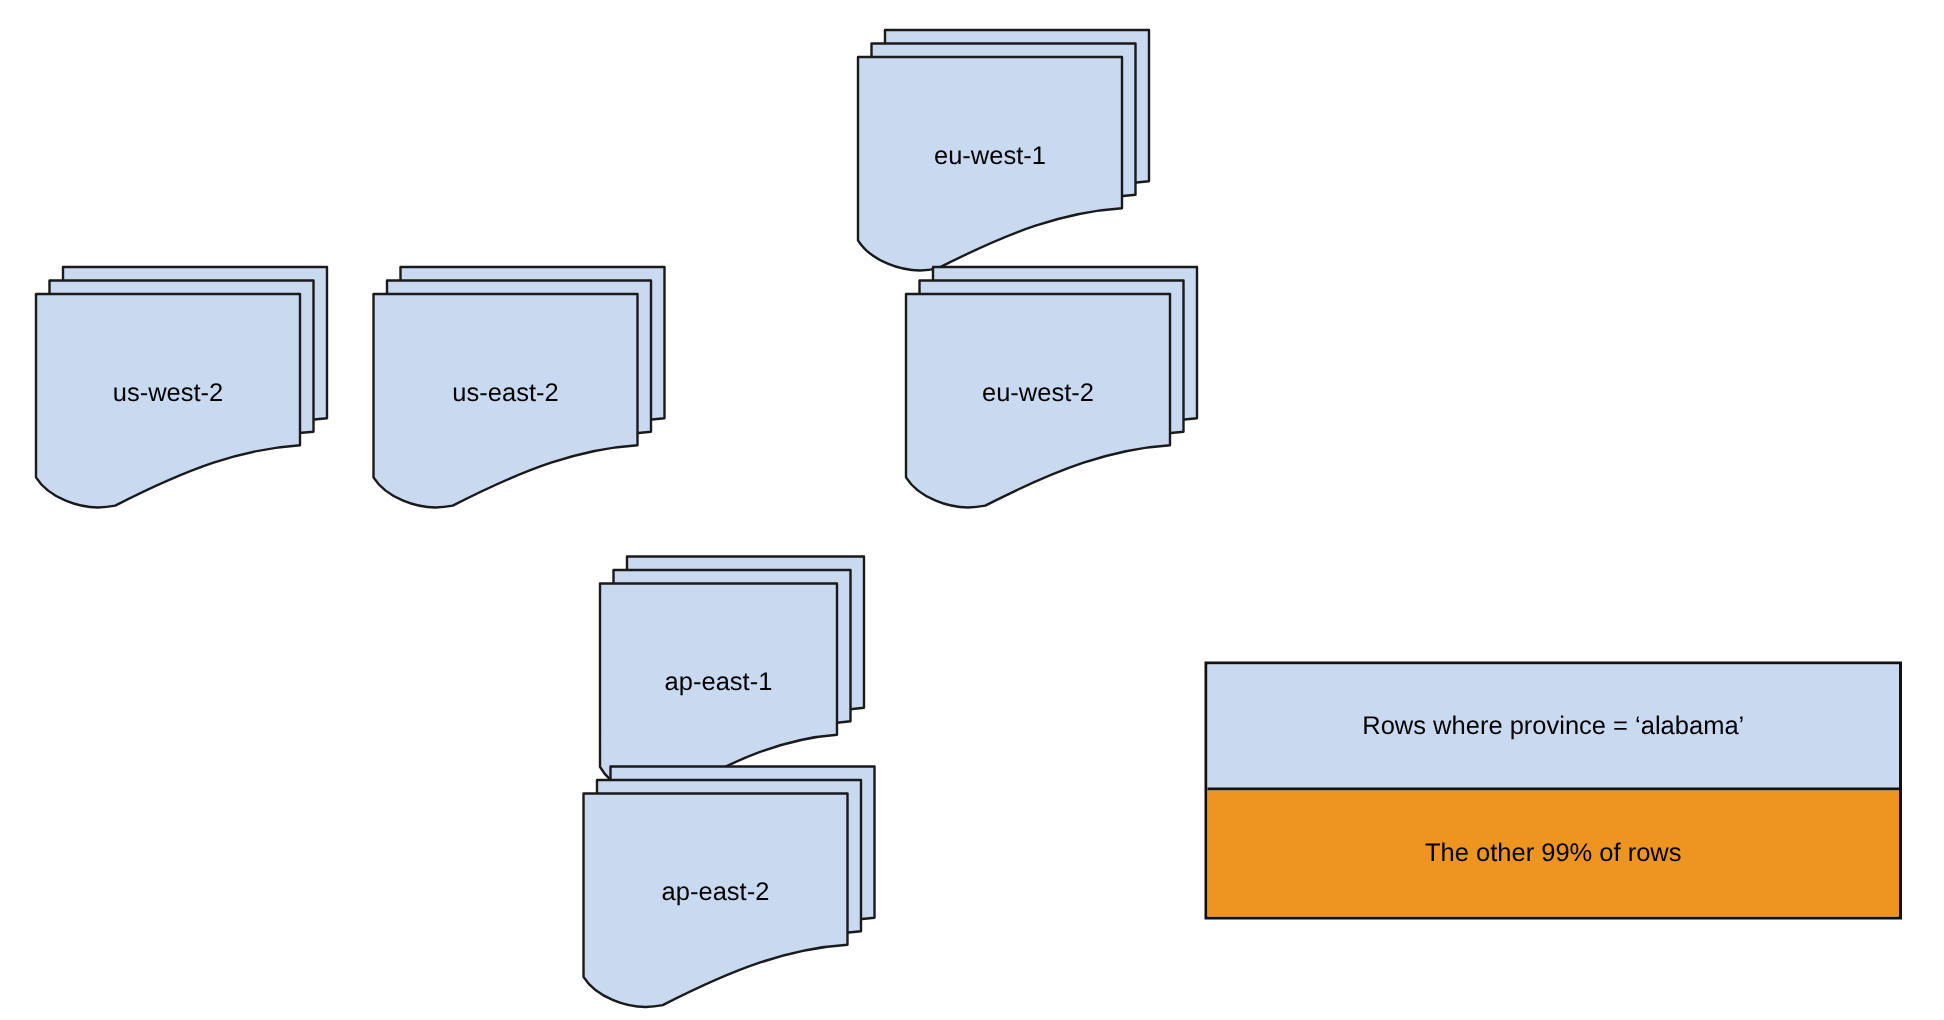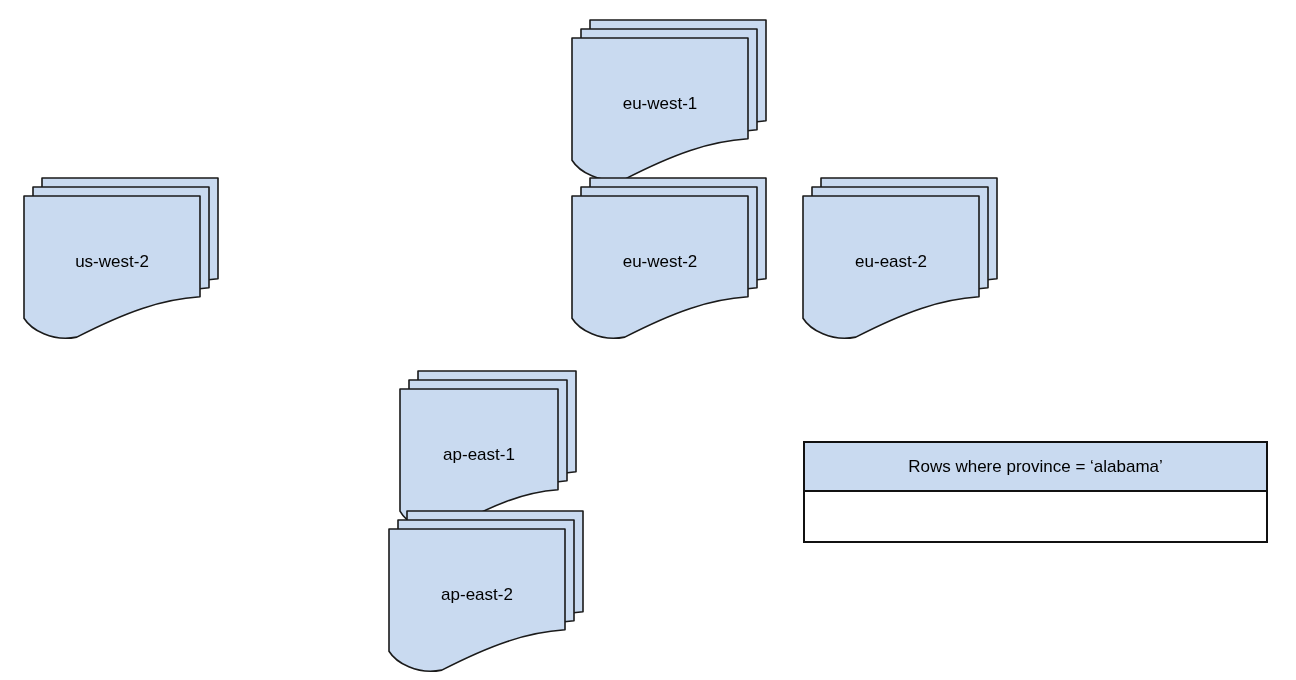--- a/index.html
+++ b/index.html
@@ -67,60 +67,60 @@
         </g>
         <g transform="translate(9,9)">
           <path class="doc-shape" d="M 0 0 L 176 0 L 176 100.80000000000001 C 137.28 103.32000000000001 102.08 115.92 52.8 141.12 C 28.16 146.16 7.04 133.56 0 122.22 Z" fill="#c9daf0"></path>
         </g>
         <g transform="translate(0,18)">
           <path class="doc-shape" d="M 0 0 L 176 0 L 176 100.80000000000001 C 137.28 103.32000000000001 102.08 115.92 52.8 141.12 C 28.16 146.16 7.04 133.56 0 122.22 Z" fill="#c9daf0"></path>
         </g>
         <text class="doc-label" x="88" y="84.78">us-west-2</text>
       </svg>
     </div>
+    <div class="doc-stack" style="left: 249px; top: 178px;">
+      <svg width="200" height="178" viewBox="0 0 200 178">
+        <g transform="translate(18,0)">
+          <path class="doc-shape" d="M 0 0 L 176 0 L 176 100.80000000000001 C 137.28 103.32000000000001 102.08 115.92 52.8 141.12 C 28.16 146.16 7.04 133.56 0 122.22 Z" fill="#c9daf0"></path>
+        </g>
+        <g transform="translate(9,9)">
+          <path class="doc-shape" d="M 0 0 L 176 0 L 176 100.80000000000001 C 137.28 103.32000000000001 102.08 115.92 52.8 141.12 C 28.16 146.16 7.04 133.56 0 122.22 Z" fill="#c9daf0"></path>
+        </g>
+        <g transform="translate(0,18)">
+          <path class="doc-shape" d="M 0 0 L 176 0 L 176 100.80000000000001 C 137.28 103.32000000000001 102.08 115.92 52.8 141.12 C 28.16 146.16 7.04 133.56 0 122.22 Z" fill="#c9daf0"></path>
+        </g>
+        <text class="doc-label" x="88" y="84.78">us-east-2</text>
+      </svg>
+    </div>
     <div class="doc-stack" style="left: 572px; top: 20px;">
       <svg width="200" height="178" viewBox="0 0 200 178">
         <g transform="translate(18,0)">
           <path class="doc-shape" d="M 0 0 L 176 0 L 176 100.80000000000001 C 137.28 103.32000000000001 102.08 115.92 52.8 141.12 C 28.16 146.16 7.04 133.56 0 122.22 Z" fill="#c9daf0"></path>
         </g>
         <g transform="translate(9,9)">
           <path class="doc-shape" d="M 0 0 L 176 0 L 176 100.80000000000001 C 137.28 103.32000000000001 102.08 115.92 52.8 141.12 C 28.16 146.16 7.04 133.56 0 122.22 Z" fill="#c9daf0"></path>
         </g>
         <g transform="translate(0,18)">
           <path class="doc-shape" d="M 0 0 L 176 0 L 176 100.80000000000001 C 137.28 103.32000000000001 102.08 115.92 52.8 141.12 C 28.16 146.16 7.04 133.56 0 122.22 Z" fill="#c9daf0"></path>
         </g>
         <text class="doc-label" x="88" y="84.78">eu-west-1</text>
       </svg>
     </div>
-    <div class="doc-stack" style="left: 572px; top: 178px; text-decoration: underline;">
+    <div class="doc-stack" style="left: 604px; top: 178px; text-decoration: underline;">
       <svg width="200" height="178" viewBox="0 0 200 178">
         <g transform="translate(18,0)">
           <path class="doc-shape" d="M 0 0 L 176 0 L 176 100.80000000000001 C 137.28 103.32000000000001 102.08 115.92 52.8 141.12 C 28.16 146.16 7.04 133.56 0 122.22 Z" fill="#c9daf0"></path>
         </g>
         <g transform="translate(9,9)">
           <path class="doc-shape" d="M 0 0 L 176 0 L 176 100.80000000000001 C 137.28 103.32000000000001 102.08 115.92 52.8 141.12 C 28.16 146.16 7.04 133.56 0 122.22 Z" fill="#c9daf0"></path>
         </g>
         <g transform="translate(0,18)">
           <path class="doc-shape" d="M 0 0 L 176 0 L 176 100.80000000000001 C 137.28 103.32000000000001 102.08 115.92 52.8 141.12 C 28.16 146.16 7.04 133.56 0 122.22 Z" fill="#c9daf0"></path>
         </g>
         <text class="doc-label" x="88" y="84.78">eu-west-2</text>
-      </svg>
-    </div>
-    <div class="doc-stack" style="left: 803px; top: 178px;">
-      <svg width="200" height="178" viewBox="0 0 200 178">
-        <g transform="translate(18,0)">
-          <path class="doc-shape" d="M 0 0 L 176 0 L 176 100.80000000000001 C 137.28 103.32000000000001 102.08 115.92 52.8 141.12 C 28.16 146.16 7.04 133.56 0 122.22 Z" fill="#c9daf0"></path>
-        </g>
-        <g transform="translate(9,9)">
-          <path class="doc-shape" d="M 0 0 L 176 0 L 176 100.80000000000001 C 137.28 103.32000000000001 102.08 115.92 52.8 141.12 C 28.16 146.16 7.04 133.56 0 122.22 Z" fill="#c9daf0"></path>
-        </g>
-        <g transform="translate(0,18)">
-          <path class="doc-shape" d="M 0 0 L 176 0 L 176 100.80000000000001 C 137.28 103.32000000000001 102.08 115.92 52.8 141.12 C 28.16 146.16 7.04 133.56 0 122.22 Z" fill="#c9daf0"></path>
-        </g>
-        <text class="doc-label" x="88" y="84.78">eu-east-2</text>
       </svg>
     </div>
     <div class="doc-stack" style="left: 400px; top: 355px; margin-top: 16px;">
       <svg width="182" height="178" viewBox="0 0 182 178">
         <g transform="translate(18,0)">
           <path class="doc-shape" d="M 0 0 L 158 0 L 158 100.80000000000001 C 123.24000000000001 103.32000000000001 91.64 115.92 47.4 141.12 C 25.28 146.16 6.32 133.56 0 122.22 Z" fill="#c9daf0"></path>
         </g>
         <g transform="translate(9,9)">
           <path class="doc-shape" d="M 0 0 L 158 0 L 158 100.80000000000001 C 123.24000000000001 103.32000000000001 91.64 115.92 47.4 141.12 C 25.28 146.16 6.32 133.56 0 122.22 Z" fill="#c9daf0"></path>
         </g>
@@ -137,18 +137,21 @@
         </g>
         <g transform="translate(9,9)">
           <path class="doc-shape" d="M 0 0 L 176 0 L 176 100.80000000000001 C 137.28 103.32000000000001 102.08 115.92 52.8 141.12 C 28.16 146.16 7.04 133.56 0 122.22 Z" fill="#c9daf0"></path>
         </g>
         <g transform="translate(0,18)">
           <path class="doc-shape" d="M 0 0 L 176 0 L 176 100.80000000000001 C 137.28 103.32000000000001 102.08 115.92 52.8 141.12 C 28.16 146.16 7.04 133.56 0 122.22 Z" fill="#c9daf0"></path>
         </g>
         <text class="doc-label" x="88" y="84.78">ap-east-2</text>
       </svg>
     </div>
-    <div class="legend" style="left: 803px; top: 441px; width: 465px; height: 102px;">
+    <div class="legend" style="left: 803px; top: 441px; width: 465px; height: 172px;">
       <div class="legend-row top" style="background: rgb(201, 218, 240); height: 50%;">
         <span>Rows where province = ‘alabama’</span>
+      </div>
+      <div class="legend-row" style="background: rgb(238, 148, 32); height: 50%;">
+        <span>The other 99% of rows</span>
       </div>
     </div>
   </div>
 
 </body></html>

